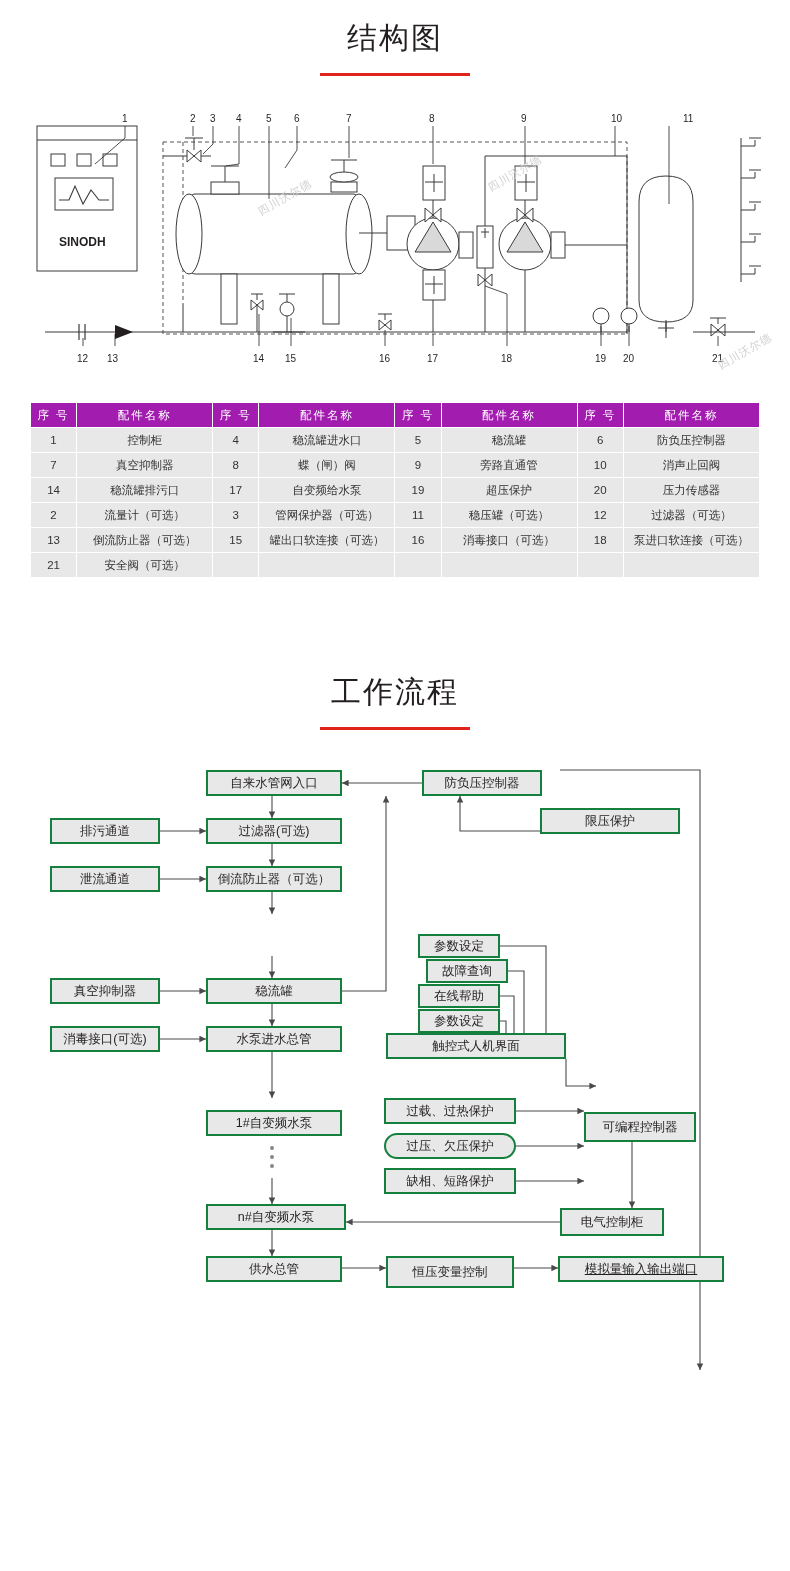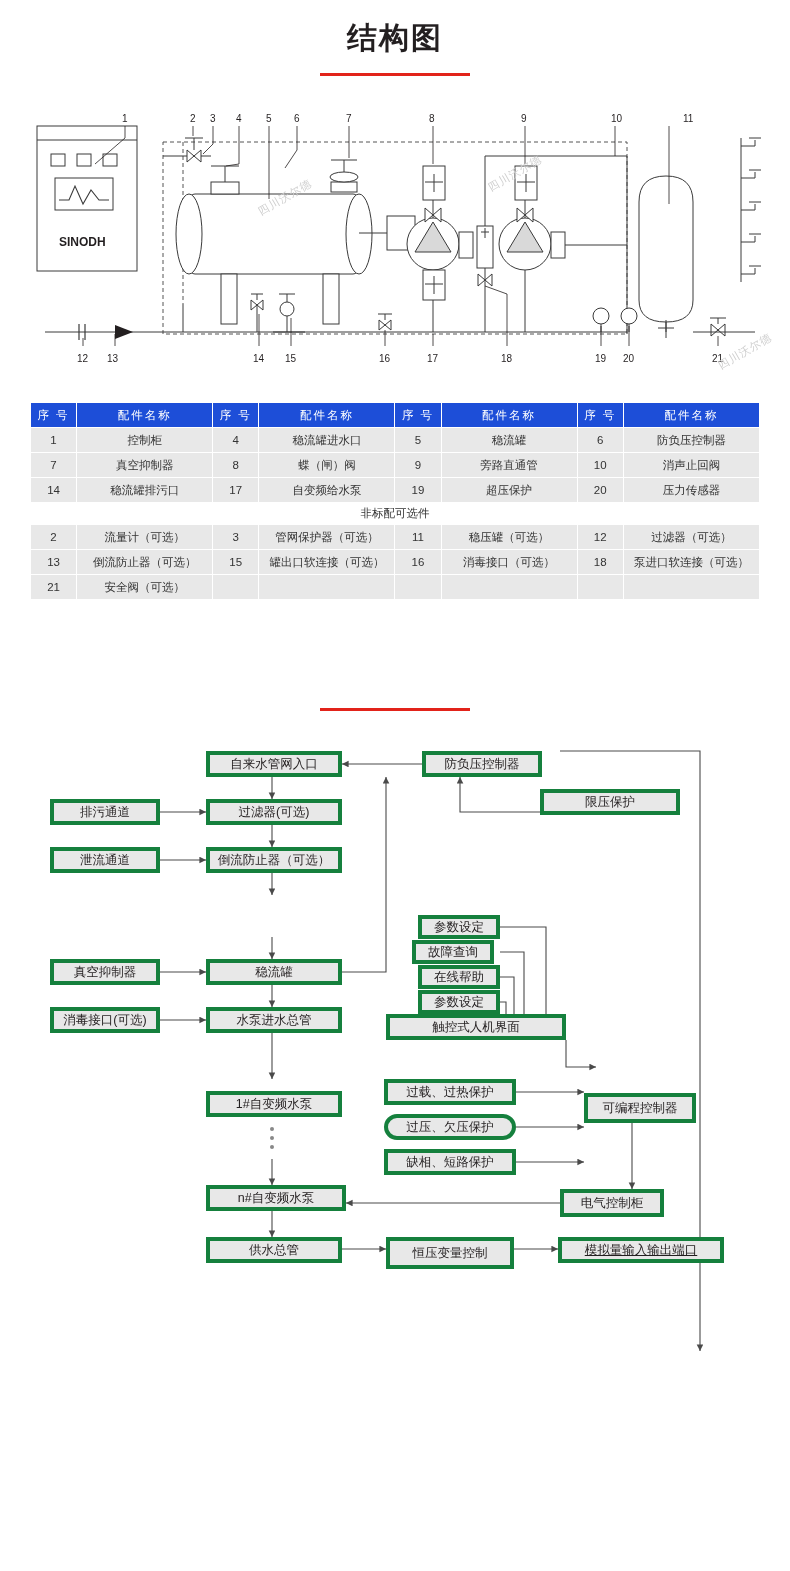--- a/index.html
+++ b/index.html
@@ -11,21 +11,21 @@
     font-family: "Liberation Sans", sans-serif;
     color: #231f20;
     position: relative;
     overflow: hidden;
   }
 
   
   .section-title {
     text-align: center;
     font-size: 30px;
-    font-weight: bold;
+    font-weight: normal;
     letter-spacing: 2px;
     color: #231f20;
   }
   .title-rule {
     width: 150px;
     height: 3px;
     background: #e2231a;
     margin: 14px auto 0 auto;
   }
 
@@ -59,21 +59,21 @@
   }
   table.parts td {
     border: 1px solid #ffffff;
     background: #e8e8e8;
     text-align: center;
     height: 25px;
     padding: 2px 3px;
     color: #333;
   }
   table.parts td.hd {
-    background: #1d4ed8;
+    background: #a21caf;
     color: #ffffff;
     letter-spacing: 2px;
   }
   table.parts td.num { width: 46px; }
   table.parts td.nm { width: 136px; }
   table.parts tr.sub td {
     background: #ffffff;
     border: none;
     height: 22px;
     font-size: 11.5px;
@@ -85,21 +85,21 @@
   .flow-wrap {
     position: relative;
     width: 790px;
     height: 680px;
     margin: 26px auto 0 auto;
   }
   .flow-wrap svg { position: absolute; left: 0; top: 0; }
   .node {
     position: absolute;
     background: #e8e8e8;
-    border: 4px solid #15803d;
+    border: 2px solid #15803d;
     font-size: 12.5px;
     color: #231f20;
     display: flex;
     align-items: center;
     justify-content: center;
     text-align: center;
     line-height: 1.35;
     padding: 2px 4px;
   }
   .dots {
@@ -334,23 +334,20 @@
   <tr>
     <td class="num">14</td>
     <td class="nm">稳流罐排污口</td>
     <td class="num">17</td>
     <td class="nm">自变频给水泵</td>
     <td class="num">19</td>
     <td class="nm">超压保护</td>
     <td class="num">20</td>
     <td class="nm">压力传感器</td>
   </tr>
-  <tr class="sub">
-    <td colspan="8">非标配可选件</td>
-  </tr>
   <tr>
     <td class="num">2</td>
     <td class="nm">流量计（可选）</td>
     <td class="num">3</td>
     <td class="nm">管网保护器（可选）</td>
     <td class="num">11</td>
     <td class="nm">稳压罐（可选）</td>
     <td class="num">12</td>
     <td class="nm">过滤器（可选）</td>
   </tr>
@@ -371,20 +368,21 @@
     <td class="nm blank"></td>
     <td class="num blank"></td>
     <td class="nm blank"></td>
     <td class="num blank"></td>
     <td class="nm blank"></td>
   </tr>
 </tbody>
   </table>
 
 <div id="title2" style="margin-top:70px;">
+  <div class="section-title">工作流程</div>
   <div class="title-rule"></div>
 </div>
 
 <div class="flow-wrap">
   <svg width="790" height="680" viewBox="0 0 790 680">
     <defs>
       <marker id="ah" markerWidth="7" markerHeight="7" refX="6" refY="3" orient="auto">
         <path d="M0,0 L6,3 L0,6 z" fill="#4a4a4a"></path>
       </marker>
     </defs>
@@ -437,21 +435,21 @@
 
   <div class="node" style="left:50px;  top:62px;  width:110px; height:26px;">排污通道</div>
   <div class="node" style="left:206px; top:62px;  width:136px; height:26px;">过滤器(可选)</div>
   <div class="node" style="left:540px; top:52px;  width:140px; height:26px;">限压保护</div>
 
   <div class="node" style="left:50px;  top:110px; width:110px; height:26px;">泄流通道</div>
   <div class="node" style="left:206px; top:110px; width:136px; height:26px;">倒流防止器（可选）</div>
 
 
   <div class="node" style="left:418px; top:178px; width:82px;  height:24px;">参数设定</div>
-  <div class="node" style="left:412px; top:203px; width:82px;  height:24px;">故障查询</div>
+  <div class="node" style="left:426px; top:203px; width:82px;  height:24px;">故障查询</div>
 
   <div class="node" style="left:50px;  top:222px; width:110px; height:26px;">真空抑制器</div>
   <div class="node" style="left:206px; top:222px; width:136px; height:26px;">稳流罐</div>
 
   <div class="node" style="left:418px; top:228px; width:82px;  height:24px;">在线帮助</div>
   <div class="node" style="left:418px; top:253px; width:82px;  height:24px;">参数设定</div>
 
   <div class="node" style="left:50px;  top:270px; width:110px; height:26px;">消毒接口(可选)</div>
   <div class="node" style="left:206px; top:270px; width:136px; height:26px;">水泵进水总管</div>
 

